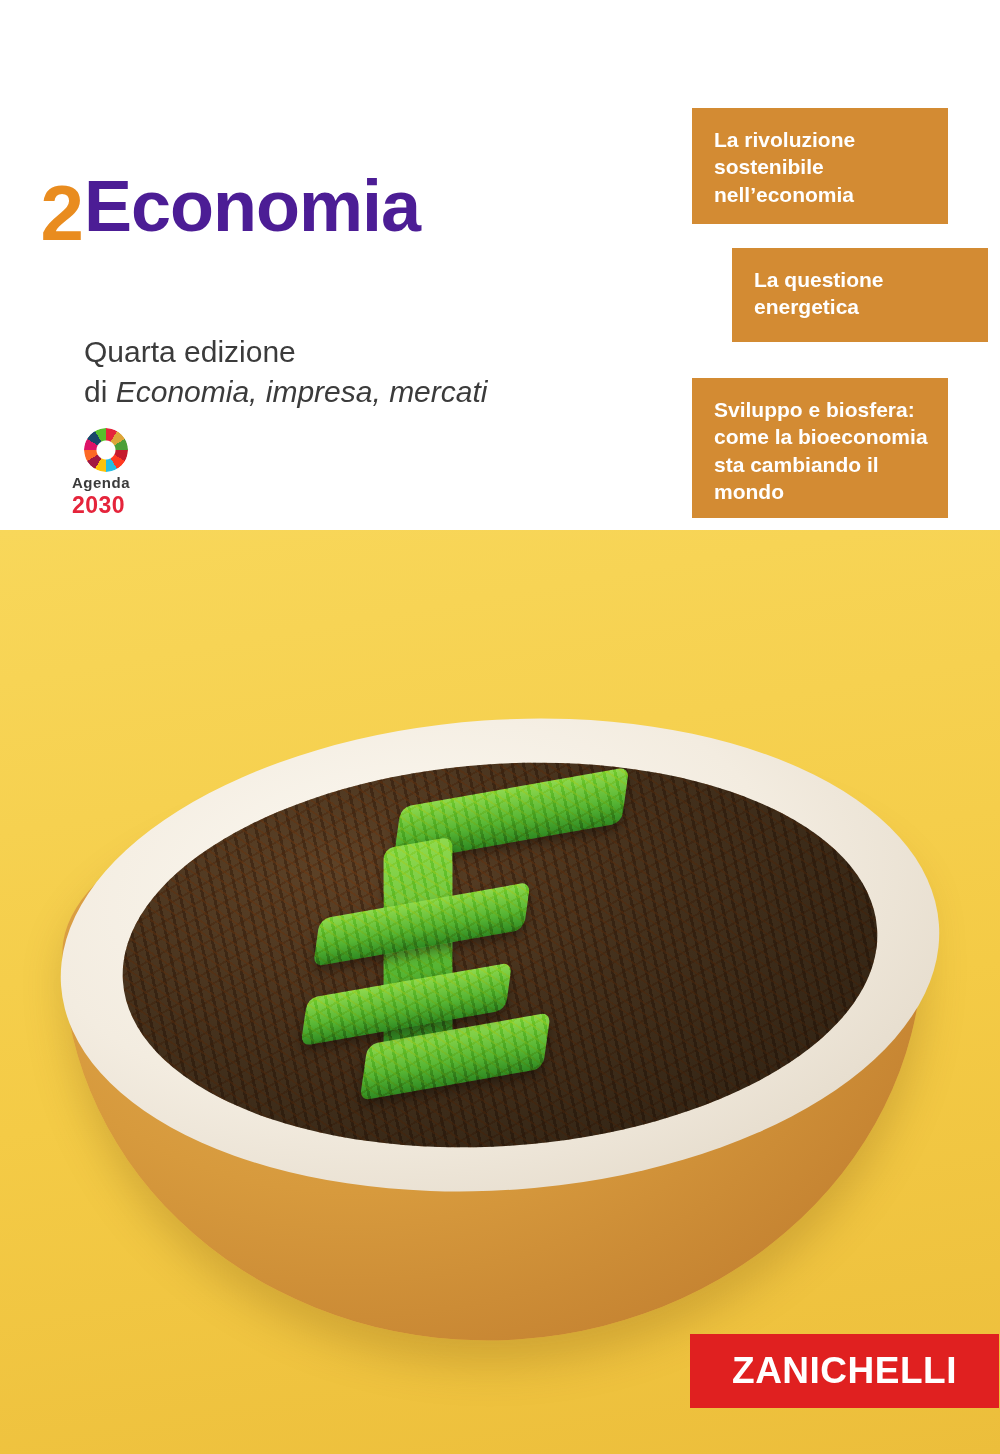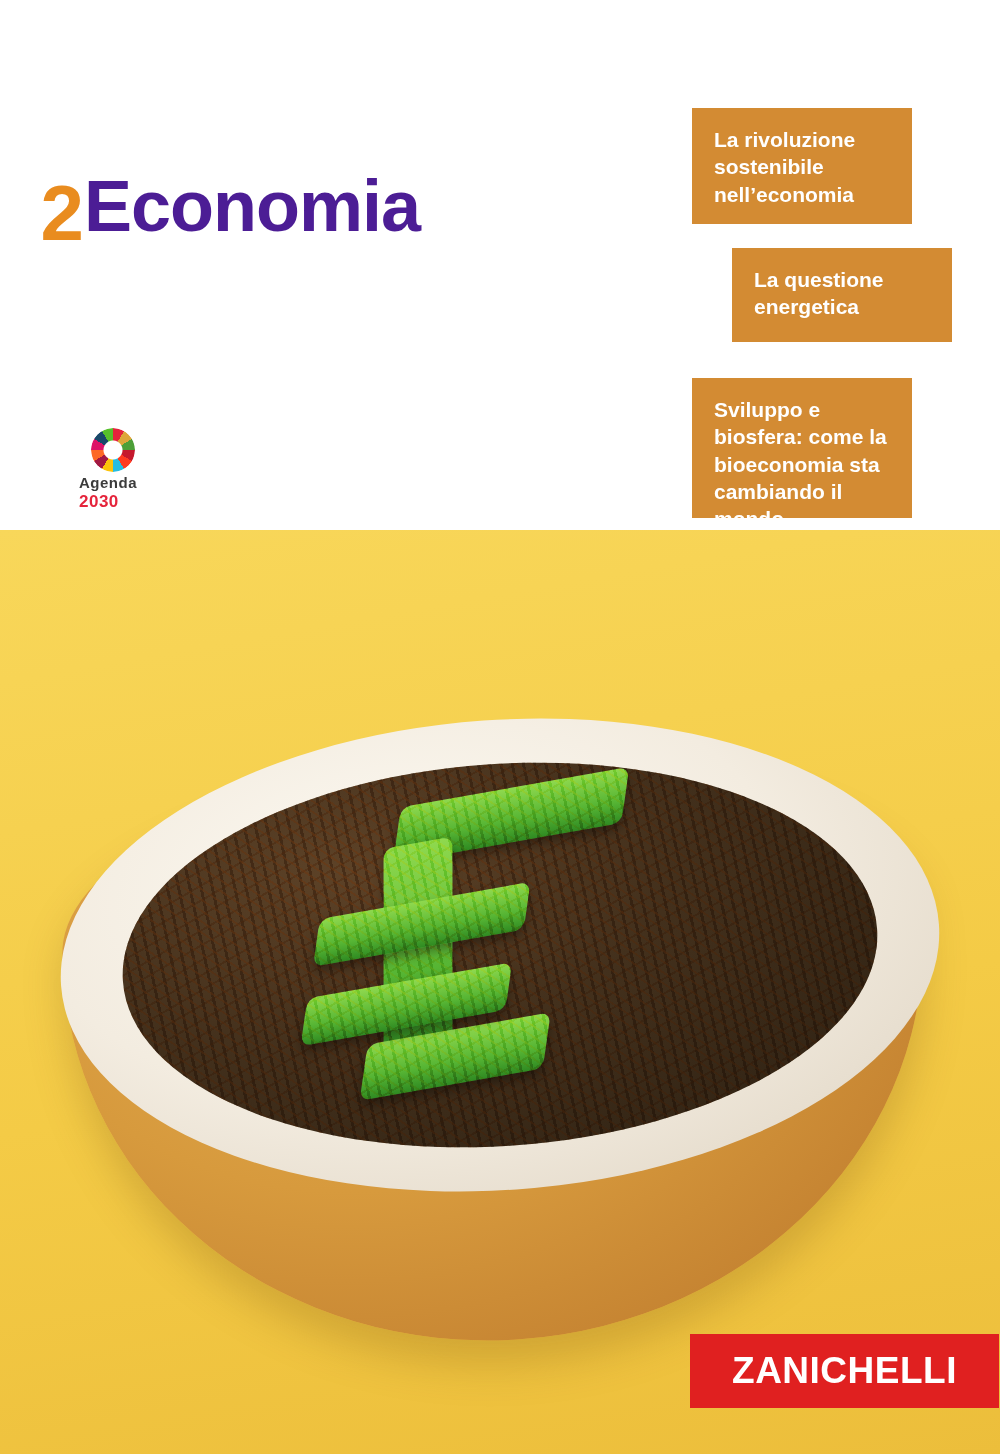--- a/index.html
+++ b/index.html
@@ -64,21 +64,21 @@
     top: 332px;
     font-size: 30px;
     color: #3b3b3b;
     line-height: 1.33;
   }
   .subtitle .ital { font-style: italic; }
 
   
   .agenda {
     position: absolute;
-    left: 79px;
+    left: 72px;
     top: 428px;
     width: 90px;
     height: 86px;
   }
   .agenda-ring {
     position: absolute;
     left: 12px; top: 0;
     width: 44px; height: 44px;
     border-radius: 50%;
     background:
@@ -102,31 +102,31 @@
     position: absolute;
     left: 0; top: 46px;
     font-size: 15px;
     font-weight: bold;
     color: #3b3b3b;
     letter-spacing: 0.5px;
   }
   .agenda-year {
     position: absolute;
     left: 0; top: 64px;
-    font-size: 17px;
+    font-size: 23px;
     font-weight: bold;
     color: #e5243b;
     letter-spacing: 0.5px;
   }
 
   
   .topic {
     position: absolute;
     left: 692px;
-    width: 220px;
+    width: 256px;
     background: #d38b33;
     color: #ffffff;
     font-size: 21px;
     font-weight: bold;
     line-height: 1.3;
     padding: 18px 20px 20px 22px;
     box-sizing: border-box;
   }
   .topic-1 { top: 108px; height: 116px; }
   .topic-2 { top: 248px; height: 94px; margin-left: 40px; }
@@ -315,20 +315,24 @@
 
   <div class="top-band"></div>
 
 
   <div class="vol-number">2</div>
 
   <div class="title">
     <span>Economia</span>
   </div>
 
+  <div class="subtitle">
+    <div>Quarta edizione</div>
+    <div><span>di </span><span class="ital">Economia, impresa, mercati</span></div>
+  </div>
 
   <div class="agenda">
     <div class="agenda-ring"></div>
     <div class="agenda-word">Agenda</div>
     <div class="agenda-year">2030</div>
   </div>
 
   <div class="topic topic-1">La rivoluzione sostenibile nell’economia</div>
   <div class="topic topic-2">La questione energetica</div>
   <div class="topic topic-3">Sviluppo e biosfera: come la bioeconomia sta cambiando il mondo</div>

